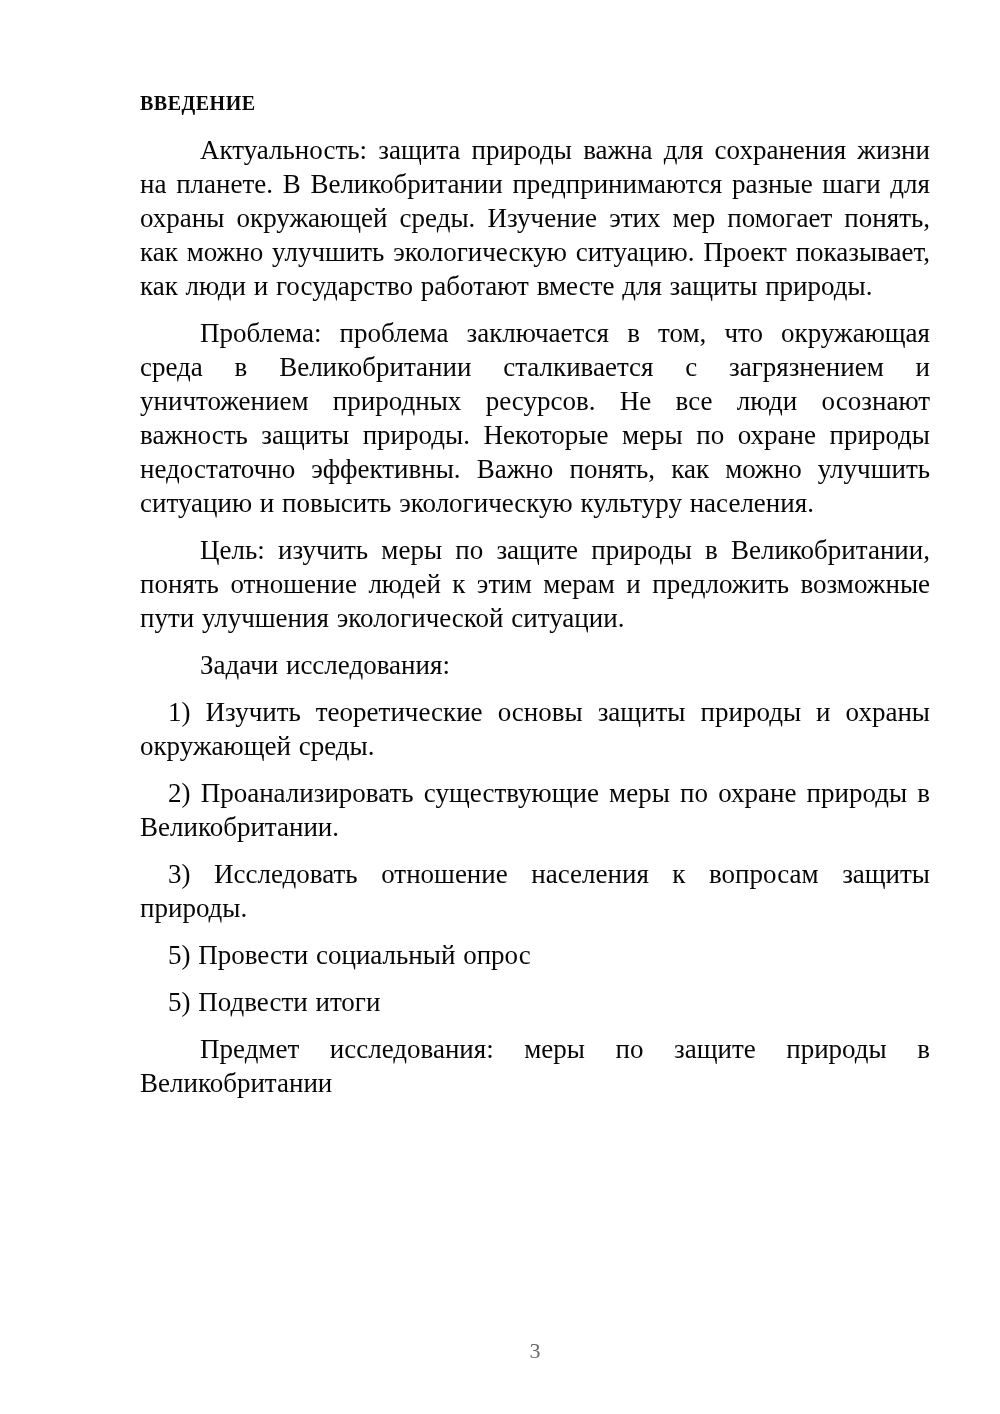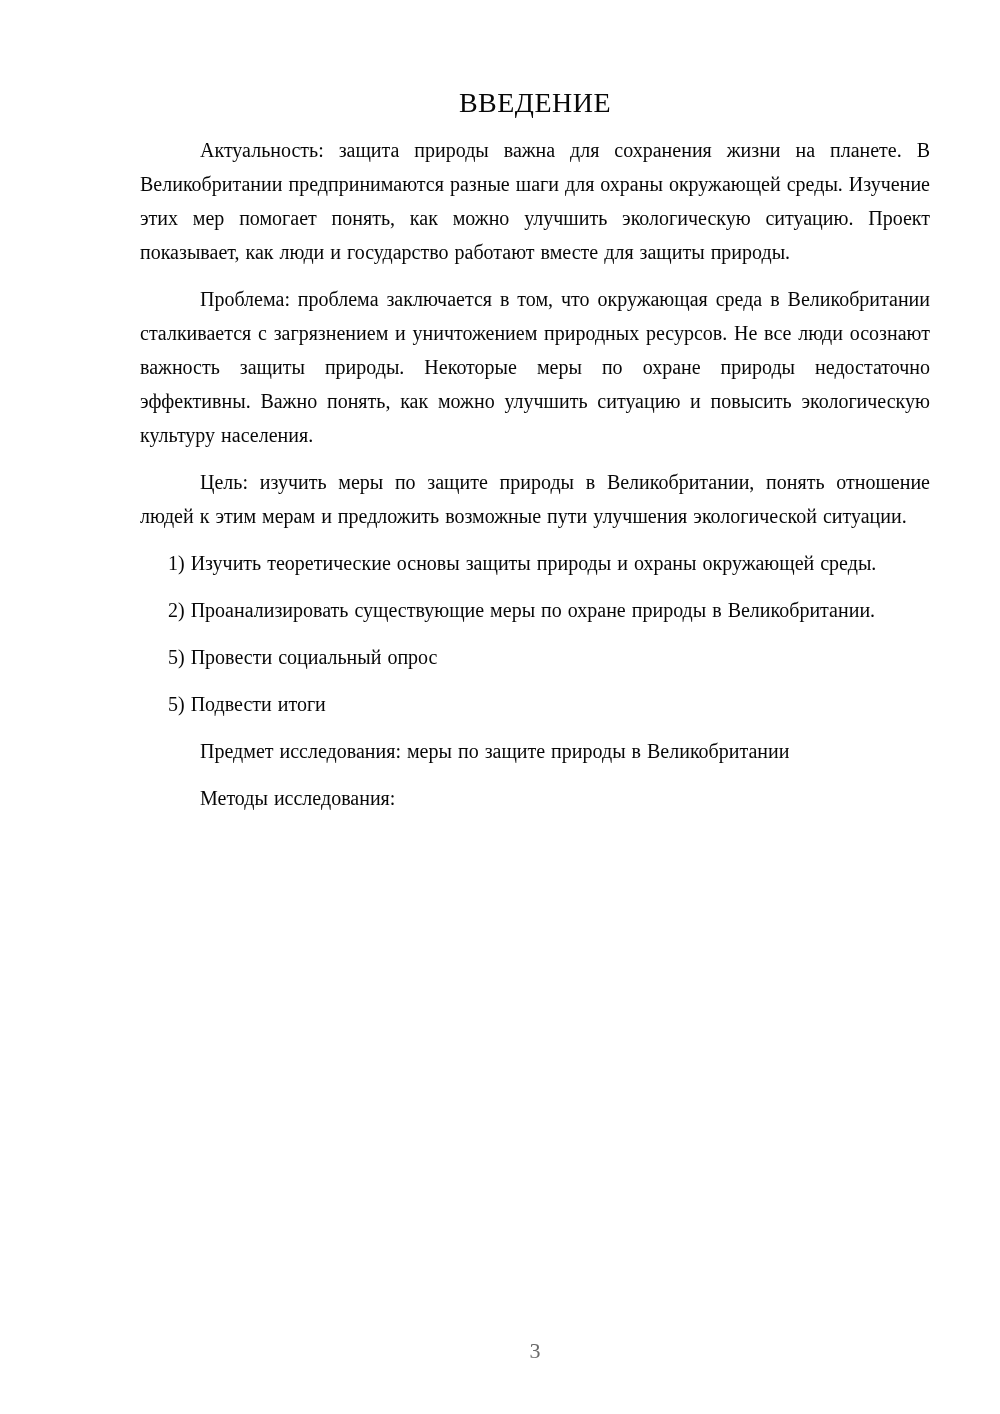--- a/index.html
+++ b/index.html
@@ -12,29 +12,28 @@
     color: #070707;
     overflow: hidden;
   }
   .content {
     position: absolute;
     top: 86px;
     left: 140px;
     width: 790px;
   }
   .doc-title {
-    font-size: 28px;
-    font-weight: normal;
-    text-align: center;
+    font-size: 20px;
+    font-weight: bold;
     line-height: 34px;
     margin: 0 0 13px 0;
     letter-spacing: 0.5px;
   }
   .para {
-    font-size: 20px;
+    font-size: 27px;
     line-height: 34px;
     text-align: justify;
     text-indent: 60px;
     margin: 0 0 13px 0;
     word-spacing: 1px;
   }
   .para.task { text-indent: 28px; }
   .para:last-child { margin-bottom: 0; }
   .page-number {
     position: absolute;
@@ -53,31 +52,32 @@
 <div class="page">
   <div class="content">
     <h1 class="doc-title">ВВЕДЕНИЕ</h1>
 
     <p class="para">Актуальность: защита природы важна для сохранения жизни на планете. В Великобритании предпринимаются разные шаги для охраны окружающей среды. Изучение этих мер помогает понять, как можно улучшить экологическую ситуацию. Проект показывает, как люди и государство работают вместе для защиты природы.</p>
 
     <p class="para">Проблема: проблема заключается в том, что окружающая среда в Великобритании сталкивается с загрязнением и уничтожением природных ресурсов. Не все люди осознают важность защиты природы. Некоторые меры по охране природы недостаточно эффективны. Важно понять, как можно улучшить ситуацию и повысить экологическую культуру населения.</p>
 
     <p class="para">Цель: изучить меры по защите природы в Великобритании, понять отношение людей к этим мерам и предложить возможные пути улучшения экологической ситуации.</p>
 
+    <p class="para">Задачи исследования:</p>
 
     <p class="para task">1) Изучить теоретические основы защиты природы и охраны окружающей среды.</p>
 
     <p class="para task">2) Проанализировать существующие меры по охране природы в Великобритании.</p>
 
+    <p class="para task">3) Исследовать отношение населения к вопросам защиты природы.</p>
 
     <p class="para task">5) Провести социальный опрос</p>
 
     <p class="para task">5) Подвести итоги</p>
 
 
     <p class="para">Предмет исследования: меры по защите природы в Великобритании</p>
 
 
-    <p class="para">Методы исследования:</p>
   </div>
 
   <div class="page-number">3</div>
 </div>
 
 </body></html>

